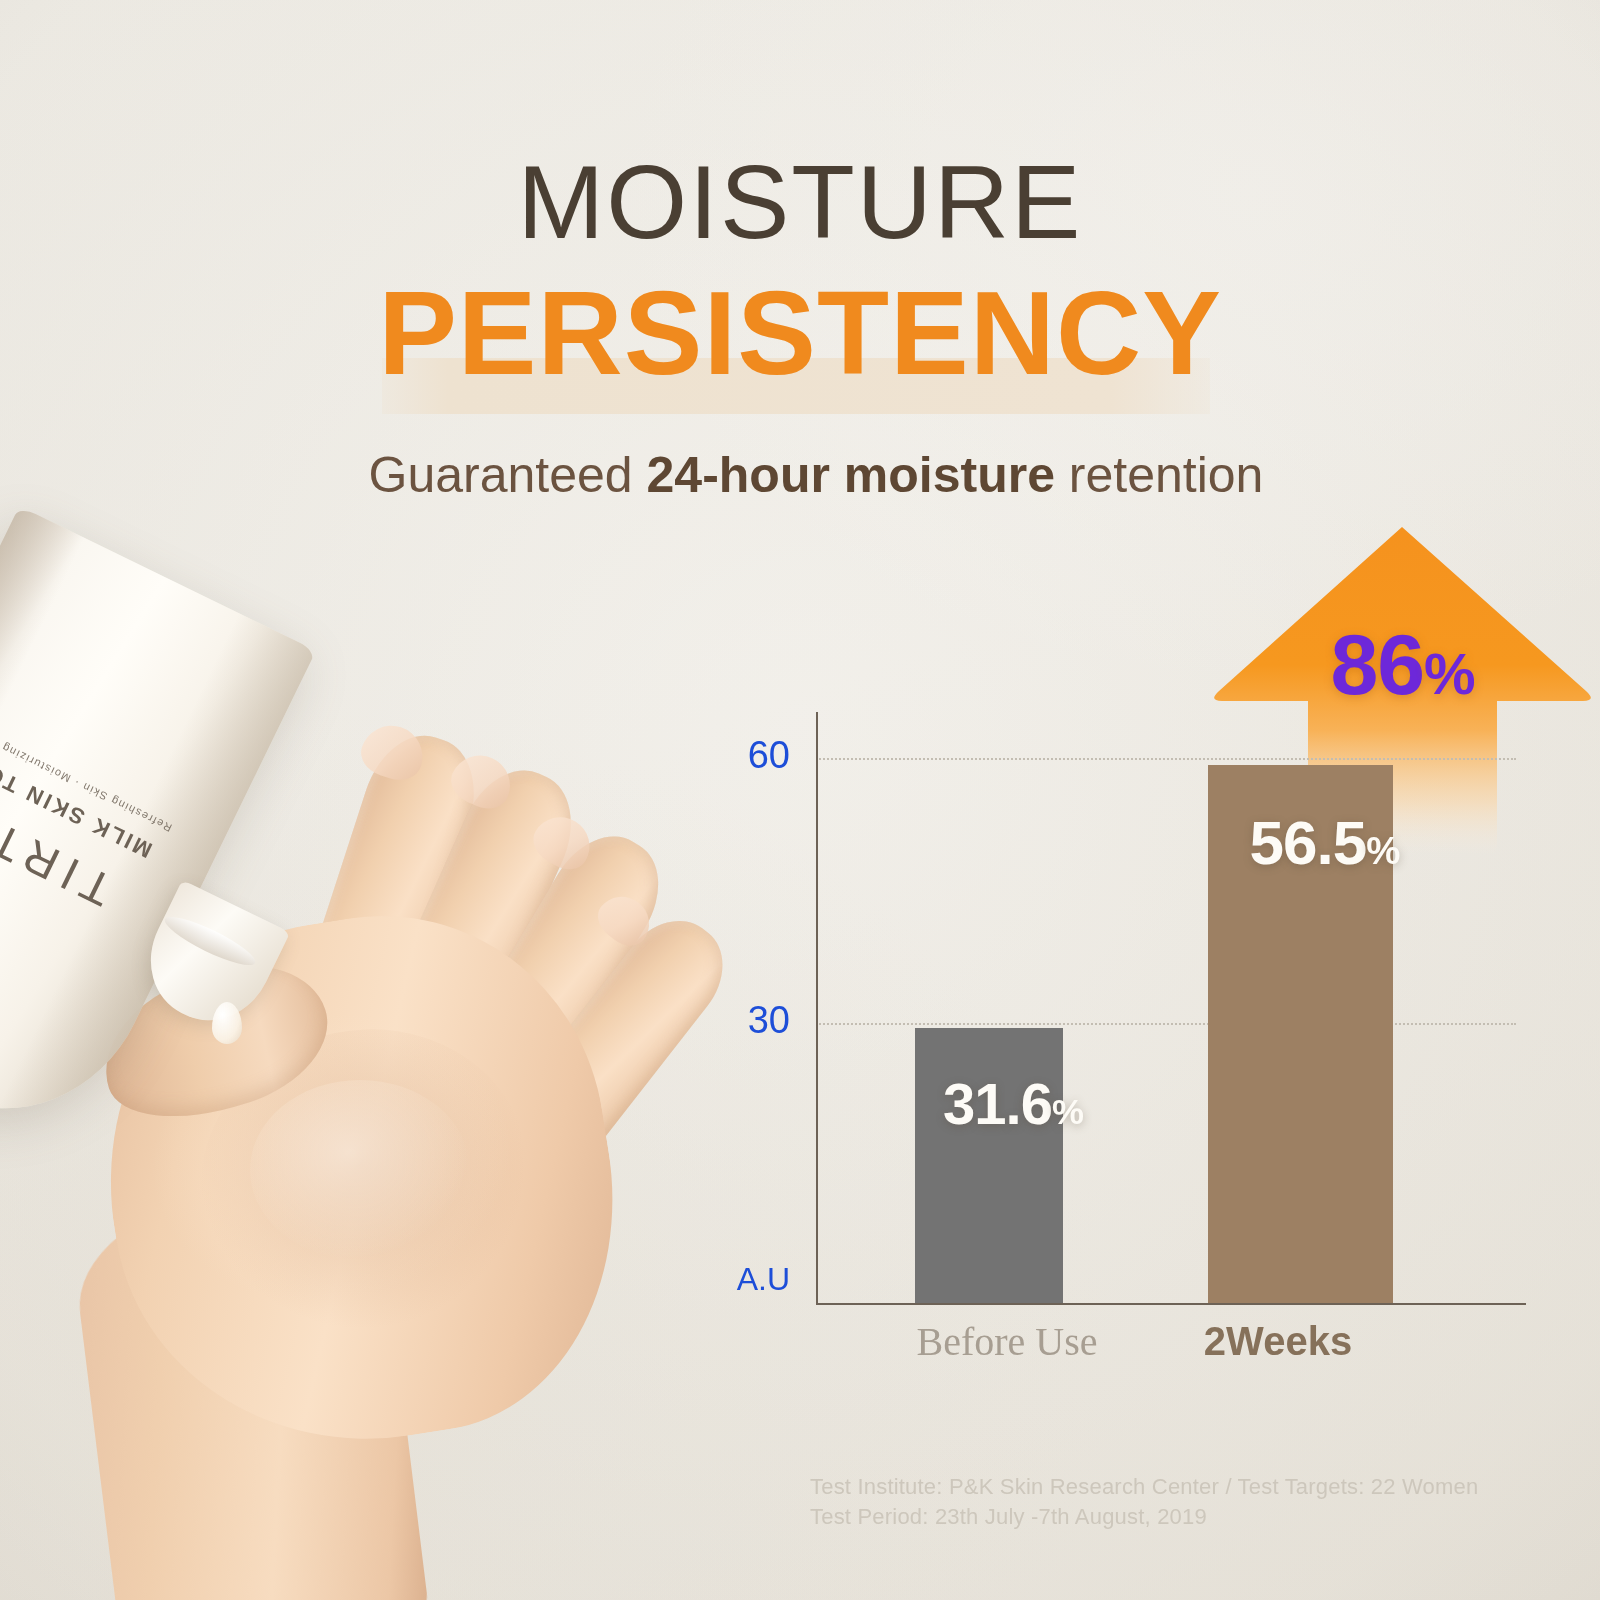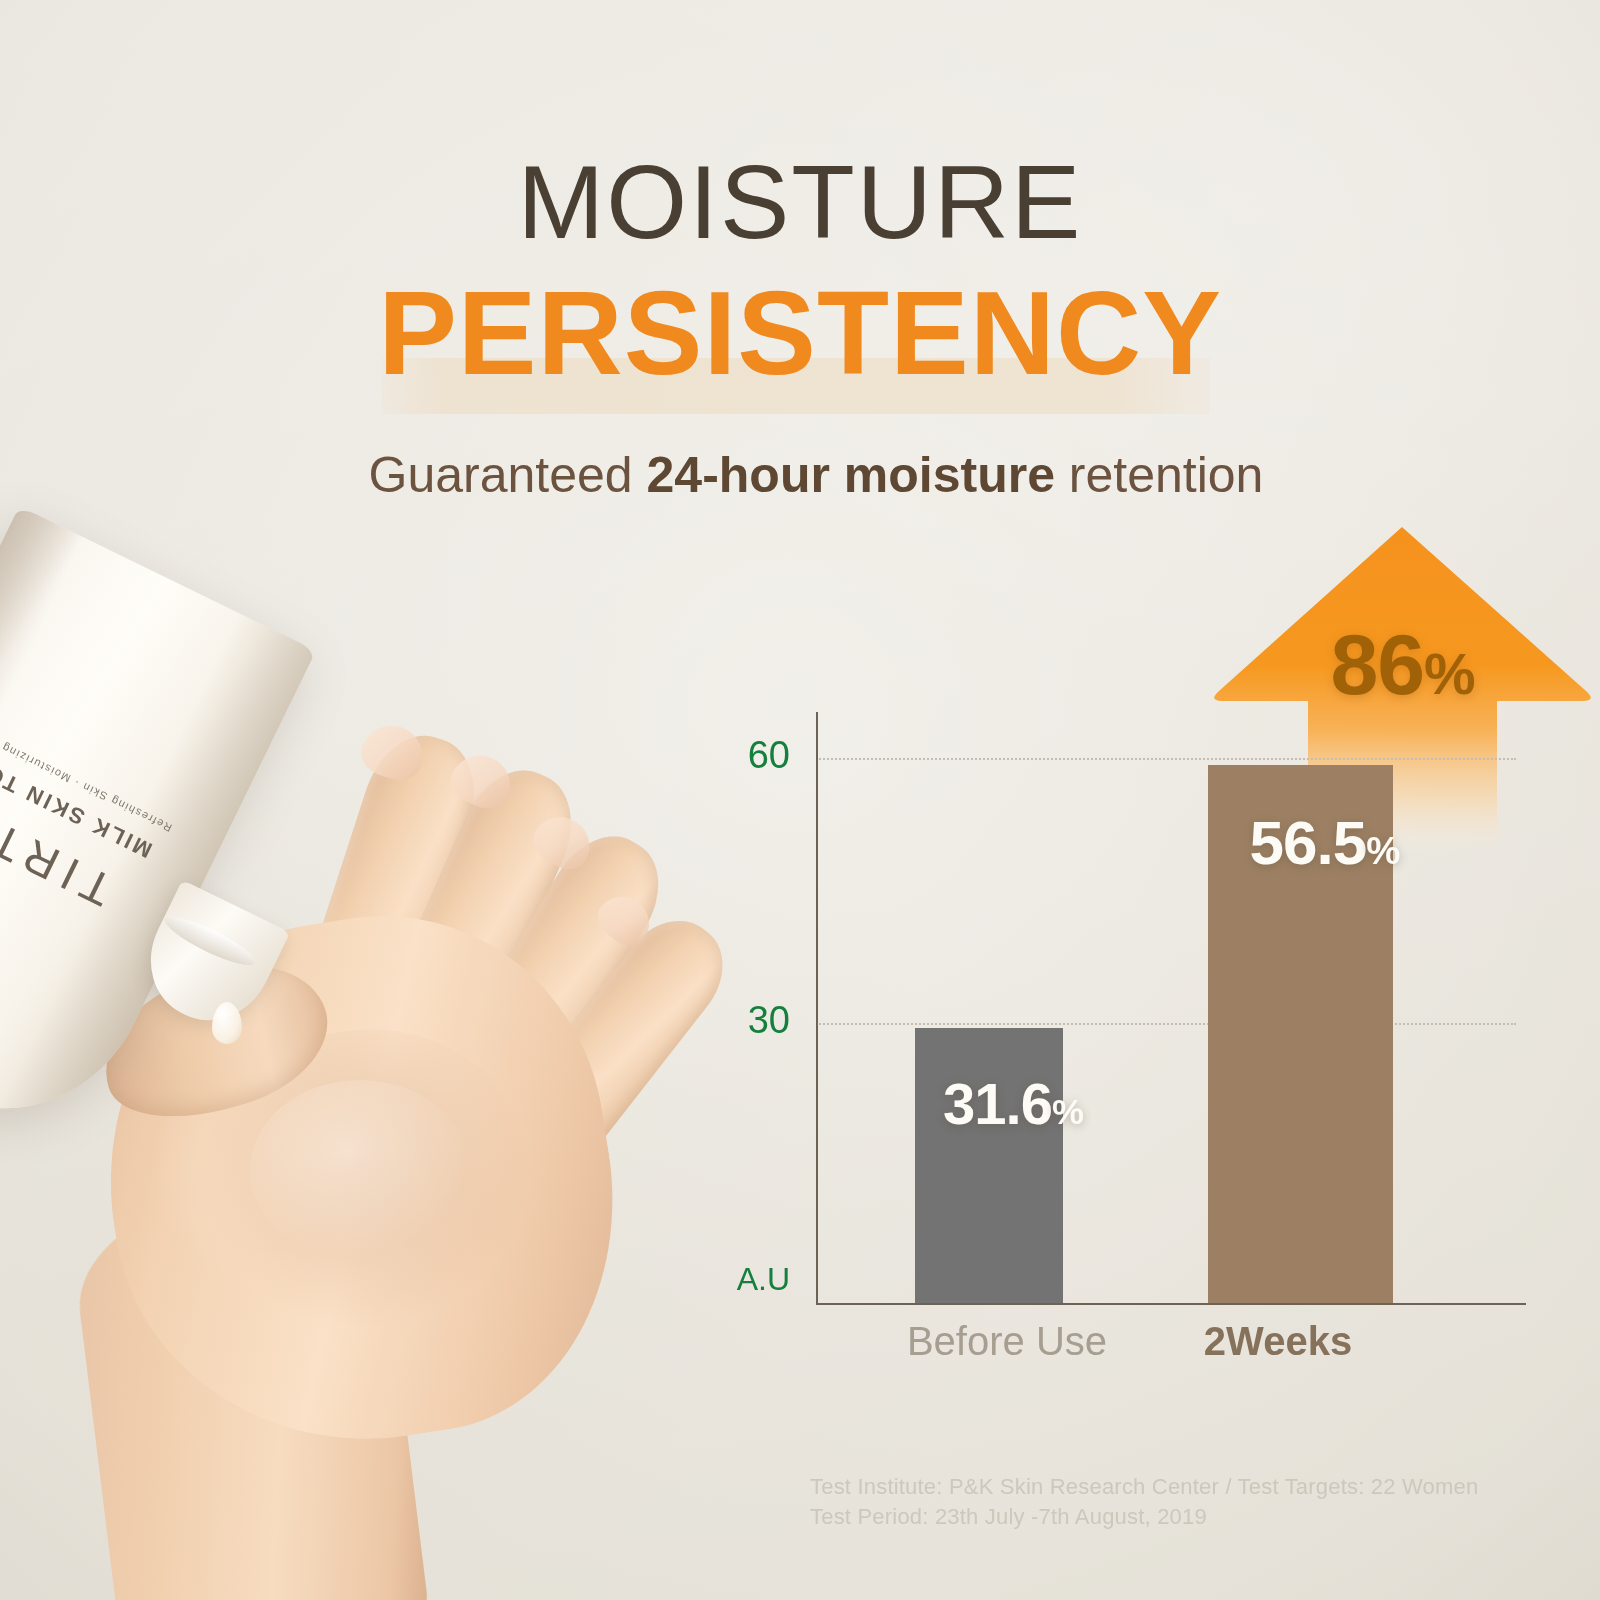--- a/index.html
+++ b/index.html
@@ -152,21 +152,21 @@
     position:absolute; left:0; top:448px; width:1600px;
     text-align:center; font-size:50px; color:#6b5340; line-height:1.1;margin-left:16px;
   }
   #subtitle b { font-weight:700; color:#5e4733; }
 
   
   #arrow-wrap { position:absolute; left:1205px; top:515px; width:395px; height:360px; }
   #arrow-svg { position:absolute; inset:0; }
   #arrow-label {
     position:absolute; left:0; top:100px; width:395px;
-    text-align:center; color:#a16207; font-weight:700; font-size:86px;
+    text-align:center; color:#6d28d9; font-weight:700; font-size:86px;
     letter-spacing:-1px; text-shadow:0 2px 10px rgba(190,110,25,.45);
   }
   #arrow-label .pct { font-size:58px; }
 
   
   #chart { position:absolute; left:700px; top:690px; width:830px; height:640px; }
 
   .gridline {
     position:absolute; left:116px; width:700px; height:0;
     border-top:2px dotted #c3bdb2;
@@ -178,41 +178,41 @@
     position:absolute; left:116px; top:22px; width:2px; height:591px;
     background:#6d6256;
   }
   #axis-x {
     position:absolute; left:116px; top:613px; width:710px; height:2px;
     background:#6d6256;
   }
 
   .ytick {
     position:absolute; right:0; width:90px; text-align:right;
-    font-size:38px; color:#15803d; font-weight:400;
+    font-size:38px; color:#1d4ed8; font-weight:400;
   }
   #yt60 { left:0; top:44px; }
   #yt30 { left:0; top:309px; }
   #ytau { left:0; top:571px; font-size:32px; }
 
   .bar { position:absolute; bottom:27px;padding-left:24px; }
   #bar-before { left:215px; width:148px; height:275px; background:#737373; }
   #bar-after  { left:508px; width:185px; height:538px; background:#9d8063; }
 
   .bar-val {
     position:absolute; width:100%; text-align:center;
     color:#fdfbf6; font-weight:700; letter-spacing:-1px;
     text-shadow:0 2px 8px rgba(90,75,58,.35);
   }
   #val-before { top:42px; font-size:58px; }
   #val-after  { top:42px; font-size:62px; }
   .bar-val .pct { font-size:.62em; }
 
   .xlabel { position:absolute; top:628px; width:260px; text-align:center; line-height:1.18; }
-  #xl-before { left:177px; font-size:40px; color:#a79e92; font-weight:400; }
+  #xl-before { left:177px; font-size:40px; color:#a79e92; font-weight:400;font-family:Liberation Serif, serif; }
   #xl-after  { left:448px; font-size:40px; color:#86715a; font-weight:700; }
 
   
   #footnote {
     position:absolute; left:810px; top:1472px; width:760px;
     font-size:22px; line-height:1.35; color:#cdc7bc; letter-spacing:.2px;
   }
 </style>
 </head>
 <body>

